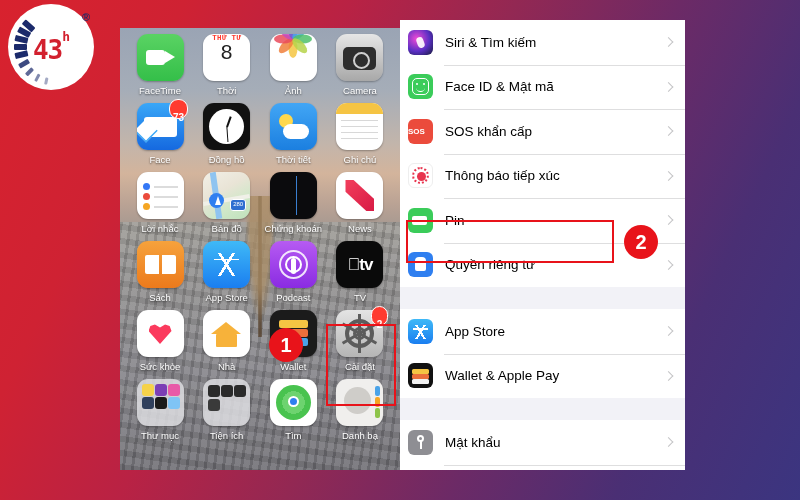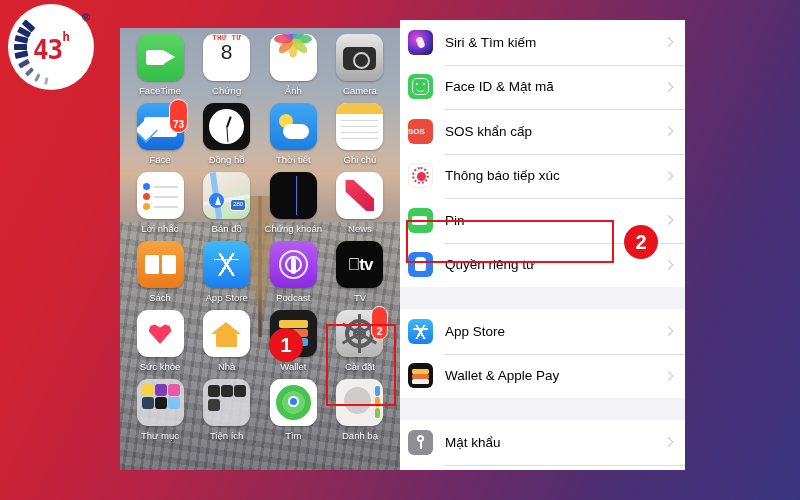--- a/index.html
+++ b/index.html
@@ -63,21 +63,21 @@
     box-shadow:0 1px 2px rgba(0,0,0,.3);
   }
   .app .lbl {
     font-size:9.5px; color:#fff; text-shadow:0 1px 2px rgba(0,0,0,.65);
     white-space:nowrap; overflow:visible;
   }
   .badge {
     position:absolute; top:-4px; right:2px; min-width:17px; height:17px;
     border-radius:9px; background:#ff3b30; color:#fff;
     font-size:10px; font-weight:bold; line-height:17px; text-align:center;
-    border:1.2px solid #fff; padding:16px 3px; z-index:5;
+    border:1.2px solid #fff; padding:9px 3px; z-index:5;
   }
 
   
   .ic-facetime{background:linear-gradient(180deg,#5ad363,#34bf49);}
   .ic-facetime:after{content:"";position:absolute;left:9px;top:16px;width:19px;height:15px;background:#fff;border-radius:3px;}
   .ic-facetime:before{content:"";position:absolute;left:28px;top:17px;border-style:solid;border-width:6px 0 6px 10px;border-color:transparent transparent transparent #fff;}
   .ic-cal{background:#fff;display:flex;flex-direction:column;align-items:center;justify-content:flex-start;}
   .ic-cal .d1{font-size:7.5px;color:#ff3b30;font-weight:bold;letter-spacing:.3px;font-family:Liberation Mono, monospace;}
   .ic-cal .d2{font-size:21px;color:#222;line-height:22px;margin-top:-1px;}
   .ic-photos{background:#fff;}
@@ -245,21 +245,21 @@
     <div class="row">
       <div class="app">
         <div class="ic ic-facetime"></div>
         <div class="lbl">FaceTime</div>
       </div>
       <div class="app">
         <div class="ic ic-cal">
           <div class="d1">THỨ TƯ</div>
           <div class="d2">8</div>
         </div>
-        <div class="lbl">Chứng</div>
+        <div class="lbl">Thời</div>
       </div>
       <div class="app">
         <div class="ic ic-photos">
           <div class="pet" style="background:#f5c542;transform:translate(-50%,-100%) rotate(0deg)"></div>
           <div class="pet" style="background:#f0803c;transform:translate(-50%,-100%) rotate(45deg)"></div>
           <div class="pet" style="background:#ea4a5a;transform:translate(-50%,-100%) rotate(90deg)"></div>
           <div class="pet" style="background:#c64bbd;transform:translate(-50%,-100%) rotate(135deg)"></div>
           <div class="pet" style="background:#6b5fd4;transform:translate(-50%,-100%) rotate(180deg)"></div>
           <div class="pet" style="background:#4aa3e8;transform:translate(-50%,-100%) rotate(225deg)"></div>
           <div class="pet" style="background:#4fc06a;transform:translate(-50%,-100%) rotate(270deg)"></div>

